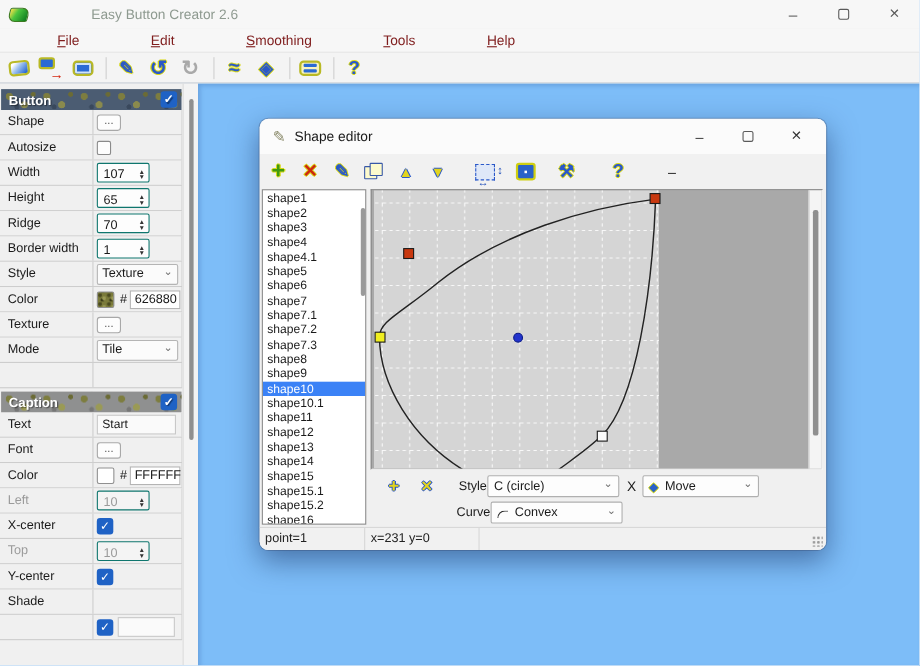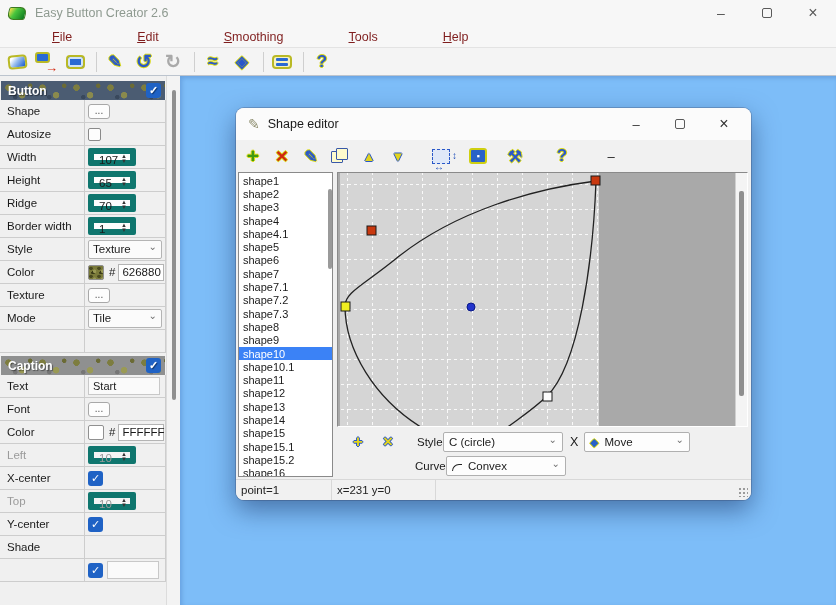--- a/index.html
+++ b/index.html
@@ -4,21 +4,21 @@
 <style>
   * { margin:0; padding:0; box-sizing:border-box; }
   html,body { width:836px; height:605px; overflow:hidden; }
   body { font-family:"Liberation Sans", sans-serif; font-size:12px; color:#1a1a1a; }
 
   .app { position:relative; width:836px; height:605px; background:#f0f0f0; overflow:hidden; }
 
   
   .titlebar { position:absolute; left:0; top:0; width:836px; height:26px; background:#f7f7f7; display:flex; align-items:center; padding-left:8px; }
   .app-icon { width:18px; height:13px; background:linear-gradient(115deg,#ffe14a 0%,#49c53e 38%,#0d7a1e 100%); border-radius:2px 7px 2px 7px; transform:skewX(-14deg); border:1px solid #3c7a20; margin-right:9px; }
-  .title-text { color:#8e9a90; font-size:12.5px; }
+  .title-text { color:#8e9a90; font-size:12.5px;margin-left:48px; }
   .win-btns { margin-left:auto; display:flex; align-items:center; height:100%; }
   .win-btn { width:46px; height:100%; display:flex; align-items:center; justify-content:center; color:#5a5a5a; font-size:14px; }
   .max-box { width:10px; height:10px; border:1.2px solid #5a5a5a; border-radius:2px; }
 
   
   .menubar { position:absolute; left:0; top:26px; width:836px; height:22px; background:#f7f7f7; display:flex; align-items:center; padding-left:8px; border-bottom:1px solid #e3e3e3; }
   .menu-item { color:#7f1d1d; font-size:12.5px; margin-right:21px;margin-left:44px; }
   .menu-item .accel { text-decoration:underline; }
 
   
@@ -47,21 +47,21 @@
   .prop-header.blue { background-color:#4b5c72; background-image:radial-gradient(circle 4px at 22% 35%, #7d7d3f 0 3px, transparent 3.5px),radial-gradient(circle 4px at 62% 75%, #8a8a4d 0 3px, transparent 3.5px),radial-gradient(circle 3px at 86% 25%, #6b6b35 0 2px, transparent 2.5px),radial-gradient(circle 3px at 42% 85%, #39485c 0 2px, transparent 2.5px); background-size:34px 19px; }
   .prop-header.gray { background-color:#8f9090; background-image:radial-gradient(circle 4px at 22% 35%, #7d7d3f 0 3px, transparent 3.5px),radial-gradient(circle 4px at 62% 75%, #9a9a55 0 3px, transparent 3.5px),radial-gradient(circle 3px at 86% 25%, #6b6b35 0 2px, transparent 2.5px),radial-gradient(circle 3px at 42% 85%, #767676 0 2px, transparent 2.5px); background-size:34px 19px; margin-top:3px; }
   .prop-header .cb { margin-left:auto; }
   .prop-row { height:23px; display:flex; border-bottom:1px solid #cdcdcd; background:#f0f0f0; }
   .prop-row .lbl { width:85px; border-right:1px solid #cdcdcd; display:flex; align-items:center; padding-left:7px; font-size:11.5px; }
   .prop-row .val { flex:1; display:flex; align-items:center; padding-left:3px; border-right:1px solid #cdcdcd; }
   .prop-row.disabled .lbl, .prop-row.disabled .val { color:#9b9b9b; }
   .cb { width:15px; height:15px; border-radius:3px; background:#1f62c5; color:#fff; font-size:11px; display:flex; align-items:center; justify-content:center; }
   .cb.unchecked { background:#fdfdfd; border:1px solid #8a8a8a; border-radius:2px; width:13px; height:13px; }
   .ellipsis-btn { min-width:22px; height:15px; border:1px solid #a8a8a8; border-radius:3px; background:#fdfdfd; color:#555; font-size:10px; line-height:8px; text-align:center; padding:0 3px; }
-  .spinner { width:48px; height:18px; background:#fdfdfd; border:6px solid #0f766e; border-radius:2px; display:flex; align-items:flex-start; }
+  .spinner { width:48px; height:18px; background:#fdfdfd; border:1px solid #0f766e; border-radius:2px; display:flex; align-items:flex-end; }
   .spinner .sv { flex:1; padding-left:5px; font-size:11.5px; }
   .spinner .arrows { width:12px; display:flex; flex-direction:column; align-items:center; line-height:5px; font-size:6px; color:#333; }
   .disabled .spinner { background:#f4f4f4; }
   .dropdown { width:74px; height:19px; background:#fbfbfb; border:1px solid #b4b4b4; border-radius:2px; display:flex; align-items:center; padding:0 4px; font-size:11.5px; }
   .dropdown .chev { margin-left:auto; color:#707070; font-size:10px; margin-top:-5px; }
   .swatch { width:16px; height:15px; border:1px solid #909090; border-radius:2px; }
   .swatch.texture { background-color:#7a7a3a; background-image:radial-gradient(circle 2px at 25% 30%, #4a4a20 0 1.5px, transparent 2px),radial-gradient(circle 2px at 70% 65%, #9a9a55 0 1.5px, transparent 2px),radial-gradient(circle 2px at 50% 85%, #3a3a18 0 1.5px, transparent 2px); background-size:8px 8px; }
   .swatch.white { background:#ffffff; }
   .hash { margin:0 3px 0 5px; font-size:11.5px; color:#222; }
   .hexbox { width:46px; height:17px; border:1px solid #b4b4b4; background:#fff; font-size:11.5px; display:flex; align-items:center; padding-left:3px; }

